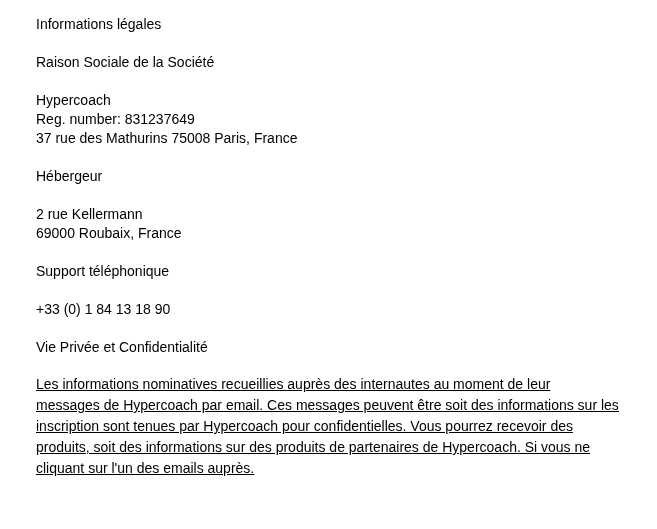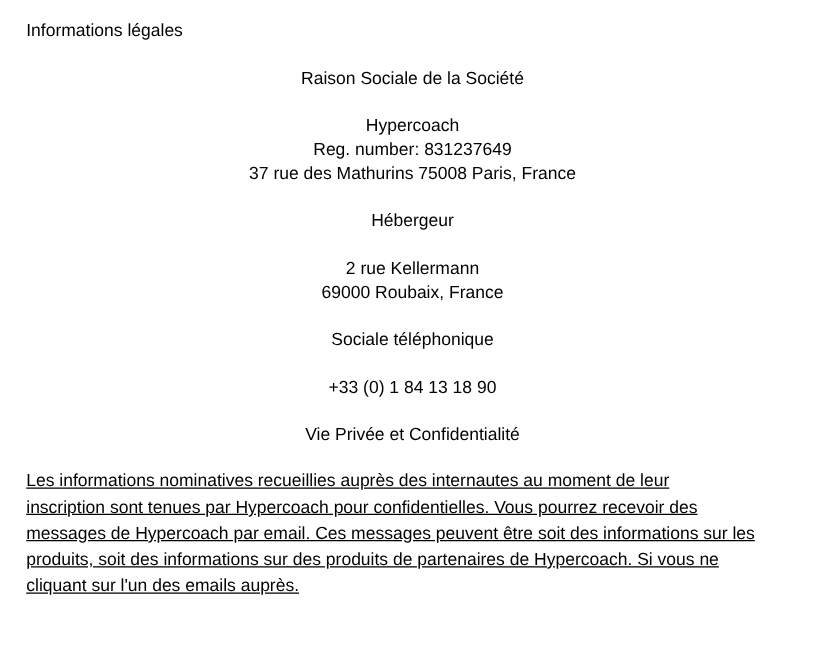--- a/index.html
+++ b/index.html
@@ -12,28 +12,28 @@
     height: 529px;
     background: #ffffff;
     overflow: hidden;
     font-family: "Liberation Sans", sans-serif;
     font-size: 14px;
     color: #000000;
     -webkit-font-smoothing: antialiased;
   }
   .doc {
     padding: 15px 18px 0 21px;
+    margin-left: 15px;
   }
   .line {
     line-height: 19px;
     white-space: nowrap;
   }
   .gap {
     margin-top: 19px;
-    text-align: center;
   }
   .para {
     margin-top: 17px;
   }
   .pline {
     line-height: 21px;
     white-space: nowrap;
     text-decoration: underline;
   }
 </style>
@@ -52,27 +52,27 @@
     <div class="line">37 rue des Mathurins 75008 Paris, France</div>
   </div>
 
   <div class="line gap">Hébergeur</div>
 
   <div class="gap">
     <div class="line">2 rue Kellermann</div>
     <div class="line">69000 Roubaix, France</div>
   </div>
 
-  <div class="line gap">Sociale téléphonique</div>
+  <div class="line gap">Support téléphonique</div>
 
   <div class="line gap">+33 (0) 1 84 13 18 90</div>
 
   <div class="line gap">Vie Privée et Confidentialité</div>
 
   <div class="para">
     <div class="pline">Les informations nominatives recueillies auprès des internautes au moment de leur</div>
+    <div class="pline">messages de Hypercoach par email. Ces messages peuvent être soit des informations sur les</div>
     <div class="pline">inscription sont tenues par Hypercoach pour confidentielles. Vous pourrez recevoir des</div>
-    <div class="pline">messages de Hypercoach par email. Ces messages peuvent être soit des informations sur les</div>
     <div class="pline">produits, soit des informations sur des produits de partenaires de Hypercoach. Si vous ne</div>
     <div class="pline">cliquant sur l'un des emails auprès.</div>
   </div>
 
 </div>
 
 </body></html>

